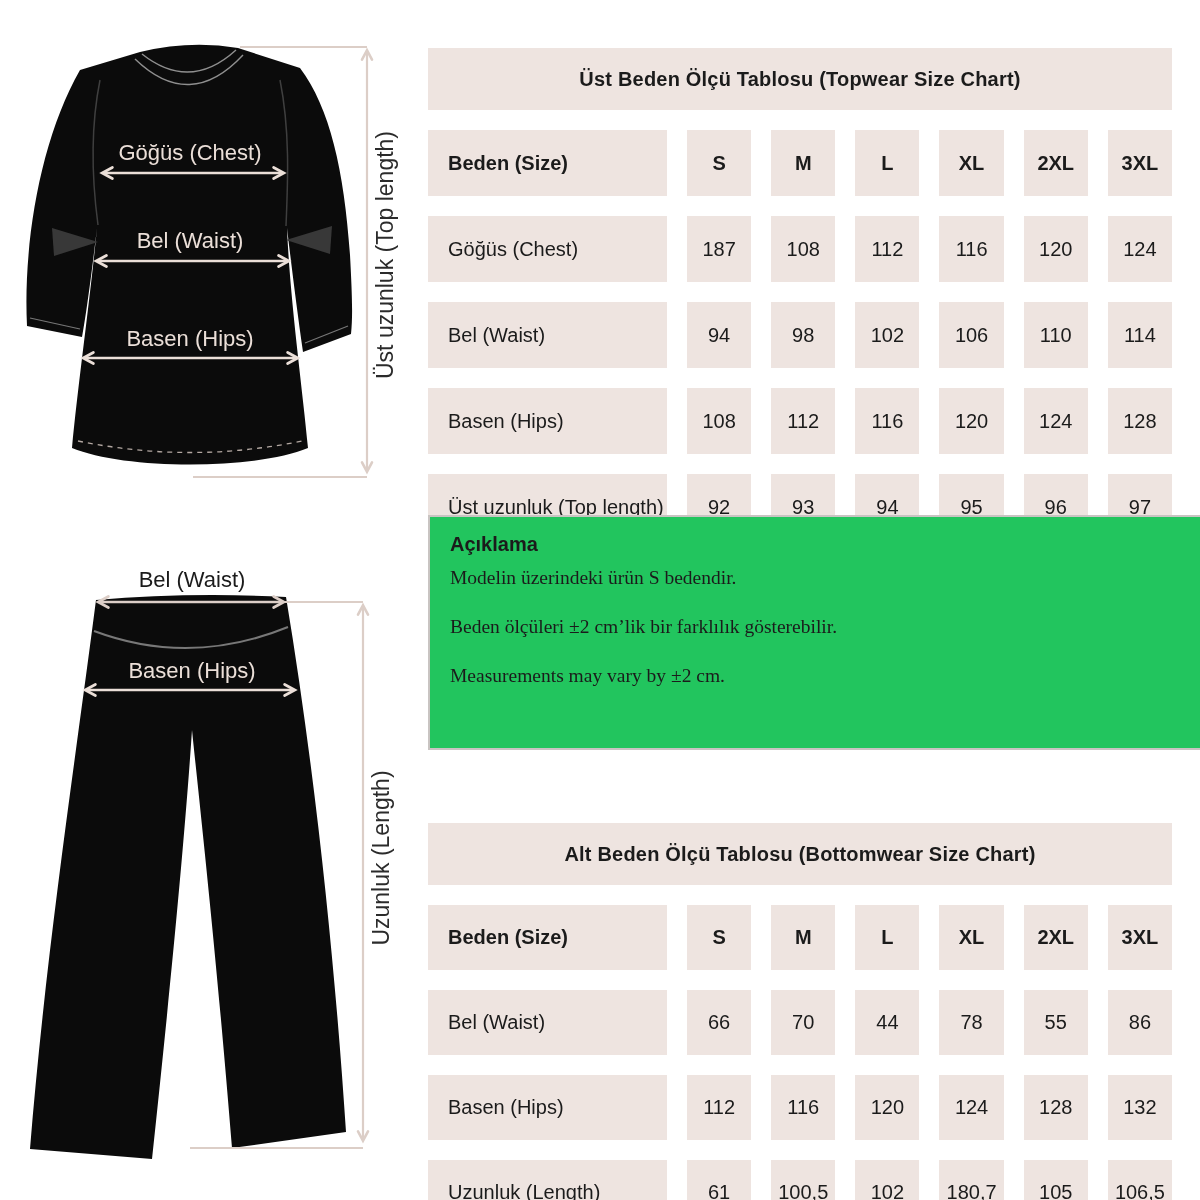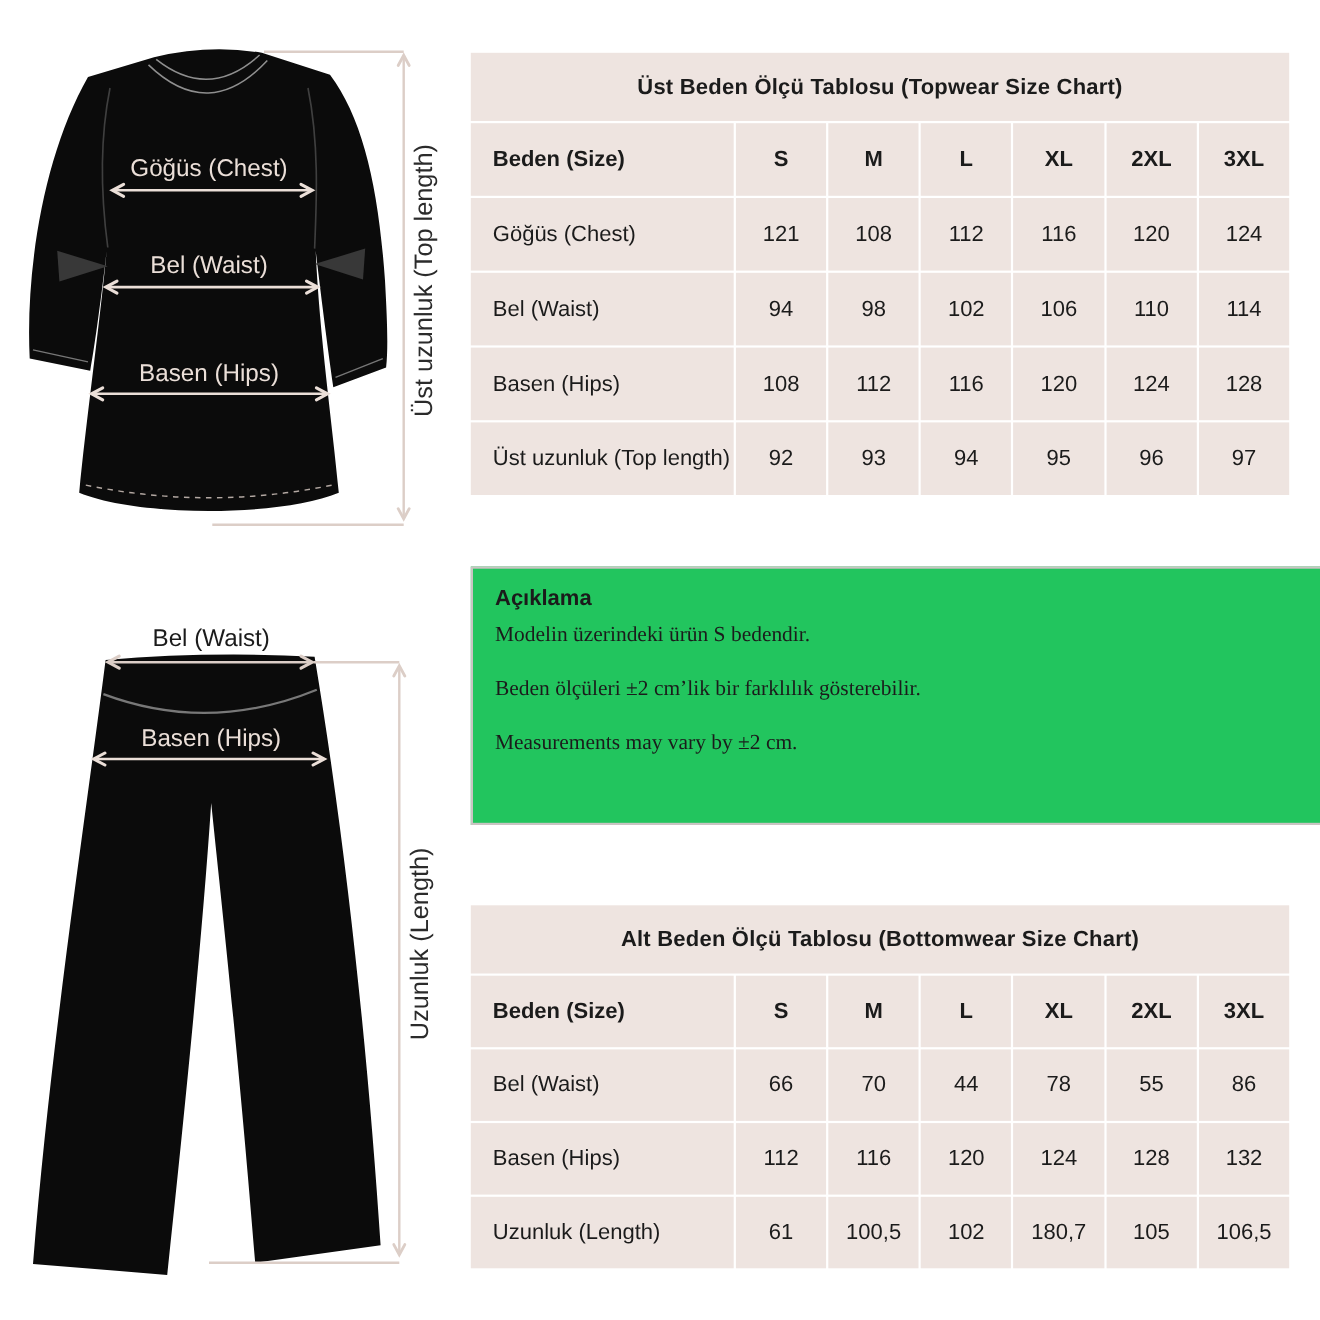--- a/index.html
+++ b/index.html
@@ -4,21 +4,21 @@
 <style>
   html,body{margin:0;padding:0;background:#ffffff;}
   #canvas{
     position:relative;width:1200px;height:1200px;background:#ffffff;overflow:hidden;
     font-family:"Liberation Sans", sans-serif;color:#1b1b1b;
   }
   
   .size-table{
     position:absolute;left:428px;width:744px;
     display:grid;grid-template-columns:239px repeat(6,1fr);
-    gap:2px;background:#ffffff;
+    gap:20px;background:#ffffff;
   }
   #top-table{top:48px;grid-template-rows:62px repeat(5,66px);}
   #bottom-table{top:823px;grid-template-rows:62px repeat(4,65px);}
   .cell{
     background:#EEE4E0;display:flex;align-items:center;justify-content:center;
     font-size:20px;color:#1b1b1b;
   }
   .cell.title{
     grid-column:1 / span 7;font-weight:bold;font-size:20px;letter-spacing:.2px;
   }
@@ -122,21 +122,21 @@
 
     <div class="cell hdr rowlabel">Beden (Size)</div>
     <div class="cell hdr">S</div>
     <div class="cell hdr">M</div>
     <div class="cell hdr">L</div>
     <div class="cell hdr">XL</div>
     <div class="cell hdr">2XL</div>
     <div class="cell hdr">3XL</div>
 
     <div class="cell rowlabel">Göğüs (Chest)</div>
-    <div class="cell">121</div>
+    <div class="cell">187</div>
     <div class="cell">108</div>
     <div class="cell">112</div>
     <div class="cell">116</div>
     <div class="cell">120</div>
     <div class="cell">124</div>
 
     <div class="cell rowlabel">Bel (Waist)</div>
     <div class="cell">94</div>
     <div class="cell">98</div>
     <div class="cell">102</div>

